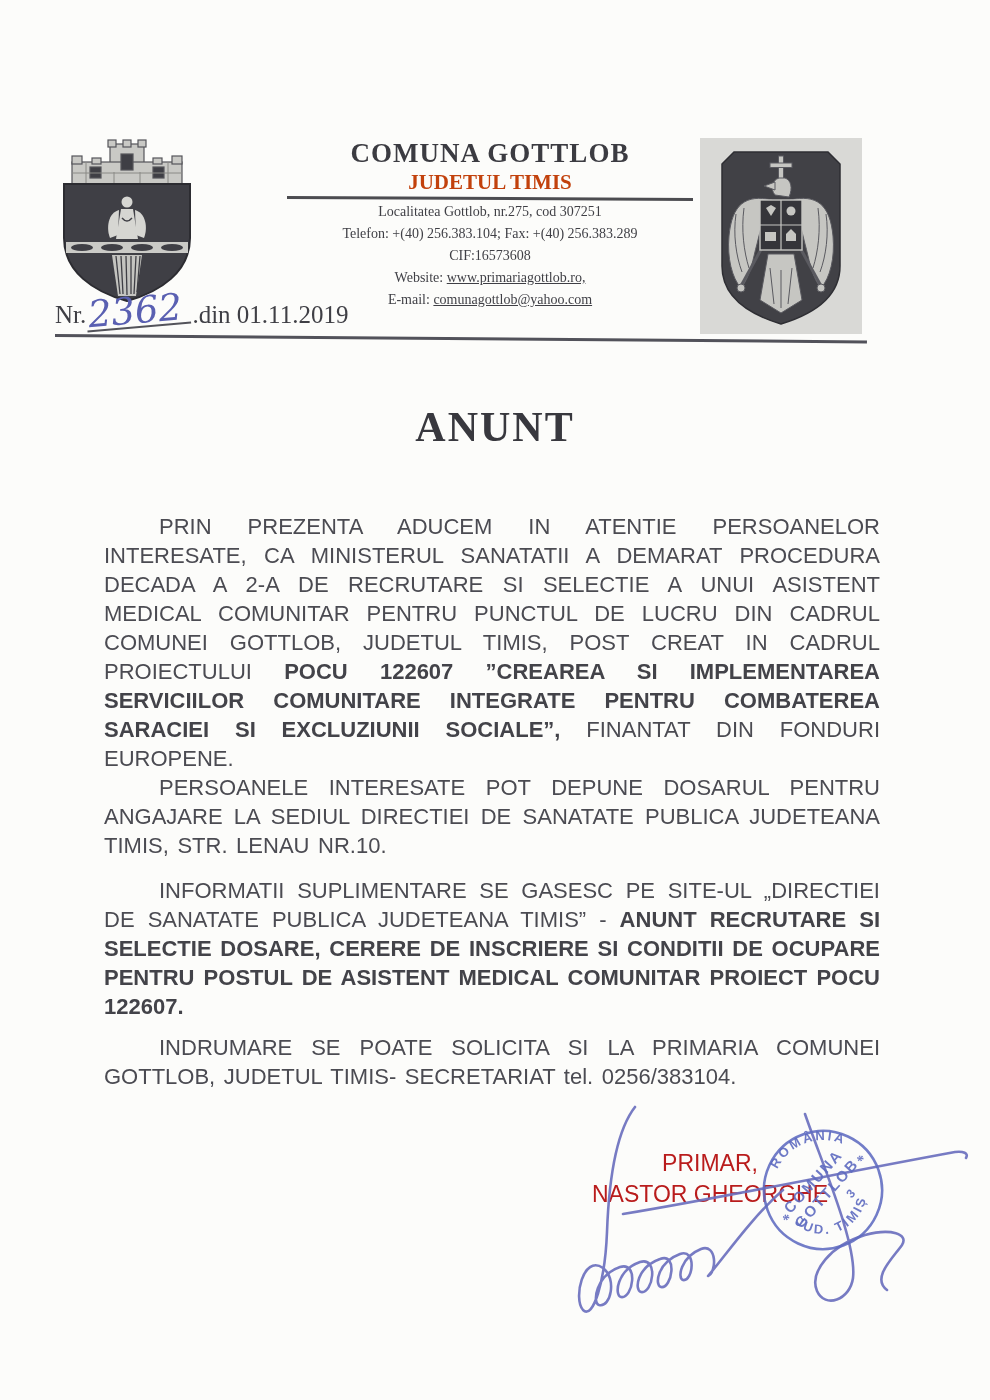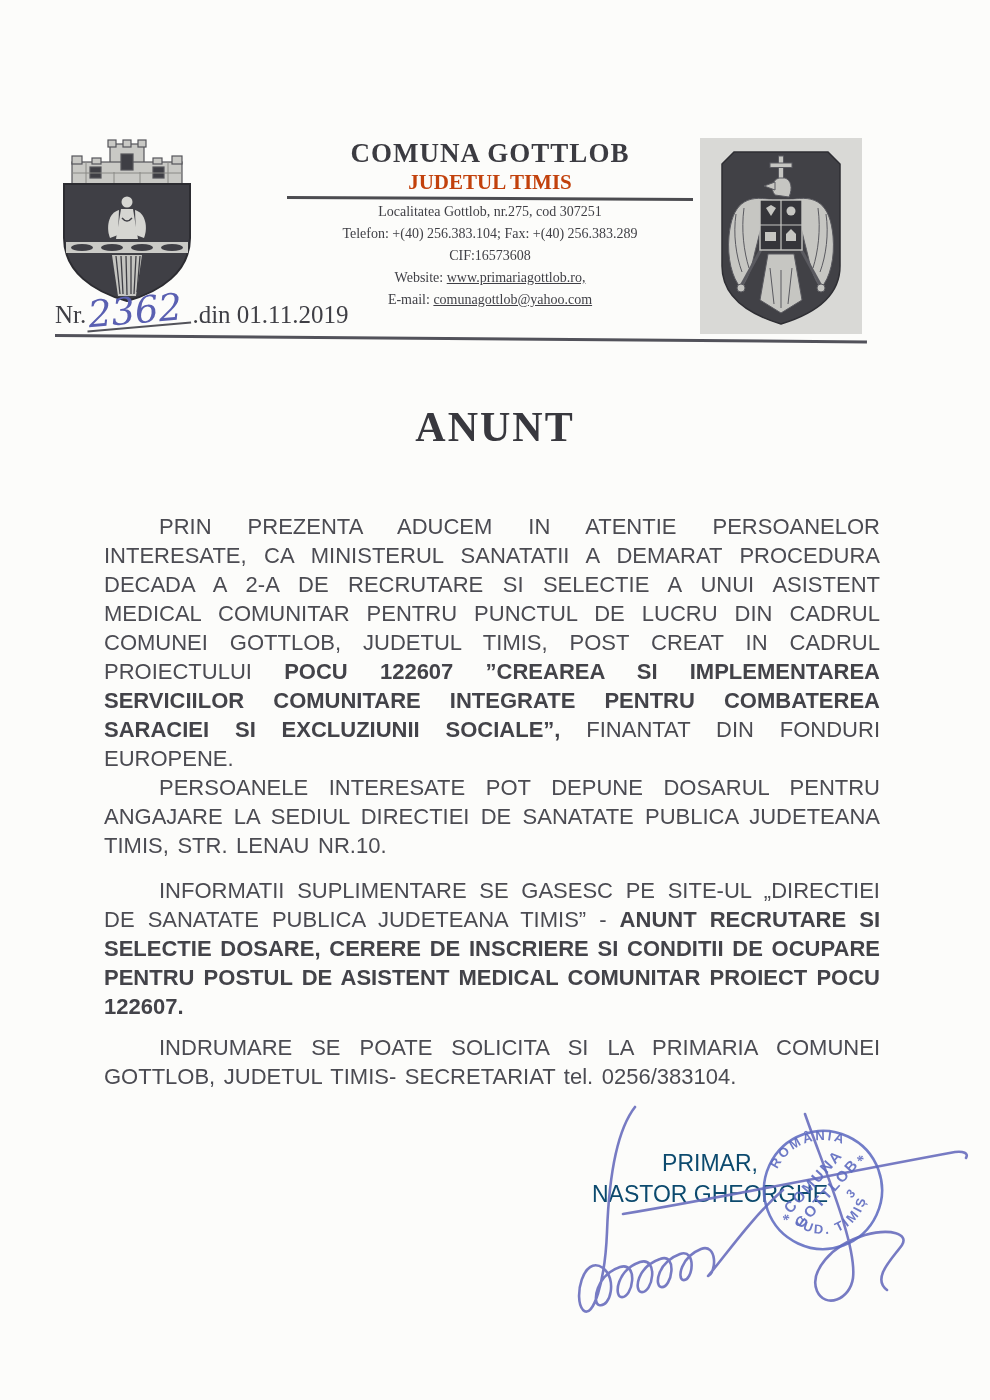--- a/index.html
+++ b/index.html
@@ -32,21 +32,21 @@
   
   .bodytext{position:absolute; left:88px; top:512px; width:776px;
     font-family:"Liberation Sans", sans-serif; font-size:22px; line-height:29px;
     color:#4b4b52; text-align:justify; word-spacing:2.5px;margin-left:16px;}
   .bodytext p{margin:0; text-indent:55px;}
   .bodytext p.gap{margin-top:16px;}
   .bodytext p.gap2{margin-top:12px;}
   .bodytext strong{color:#434349;}
   
   .sigtext{position:absolute; left:560px; top:1148px; width:300px; text-align:center;
-    font-family:"Liberation Sans", sans-serif; font-size:23px; line-height:31px; color:#0c4a6e;}
+    font-family:"Liberation Sans", sans-serif; font-size:23px; line-height:31px; color:#b91c1c;}
   .sig-svg{position:absolute; left:565px; top:1082px; width:420px; height:258px;}
   .stamp{position:absolute; left:757px; top:1124px; width:132px; height:132px; transform:rotate(-20deg);}
   .stampc{fill:none; stroke:#5e6bc0; stroke-width:2.6; opacity:.88;}
   .stamp-arc{fill:#5e6bc0; font-family:"Liberation Sans", sans-serif; font-size:13px;
     font-weight:bold; letter-spacing:2.5px; opacity:.9;}
   .stamp-mid{fill:#5e6bc0; font-family:"Liberation Sans", sans-serif; font-size:15px;
     font-weight:bold; letter-spacing:2px; text-anchor:middle; opacity:.9;}
   .stamp-num{fill:#5e6bc0; font-family:"Liberation Sans", sans-serif; font-size:12px;
     font-weight:bold; text-anchor:middle; opacity:.9;}
   .stamp-star{fill:#5e6bc0; font-size:15px; font-weight:bold; text-anchor:middle; opacity:.9;}

